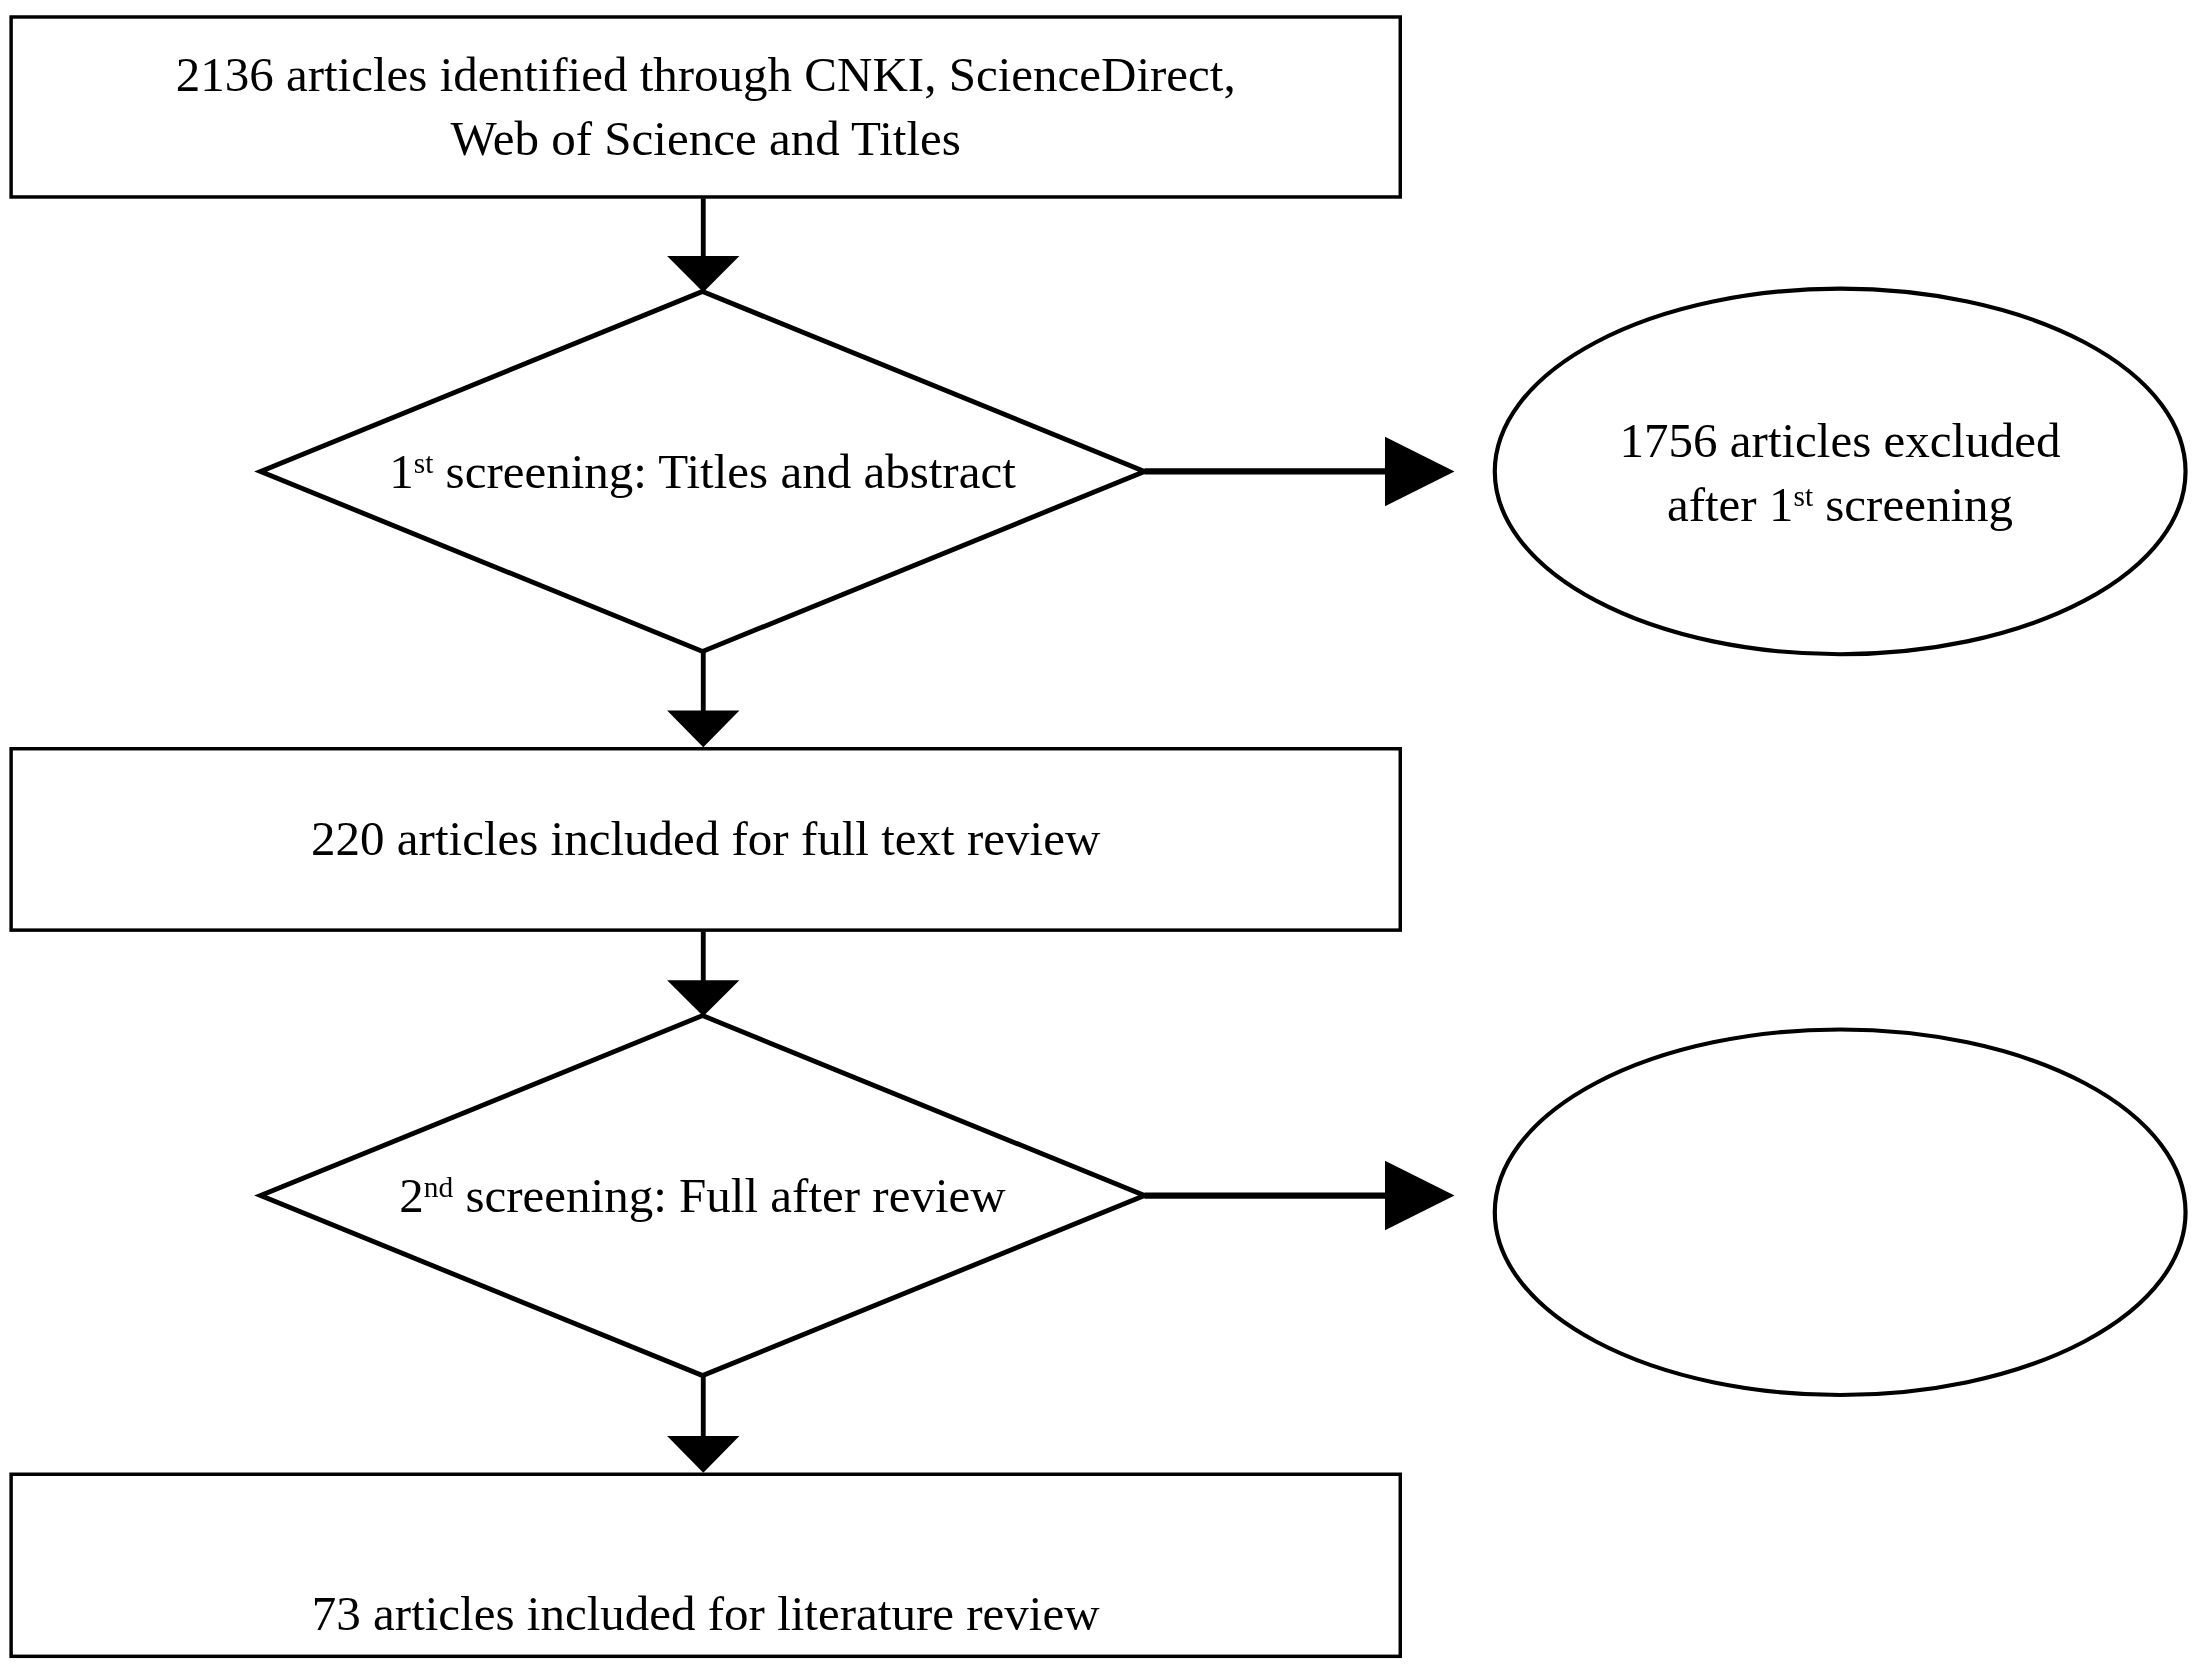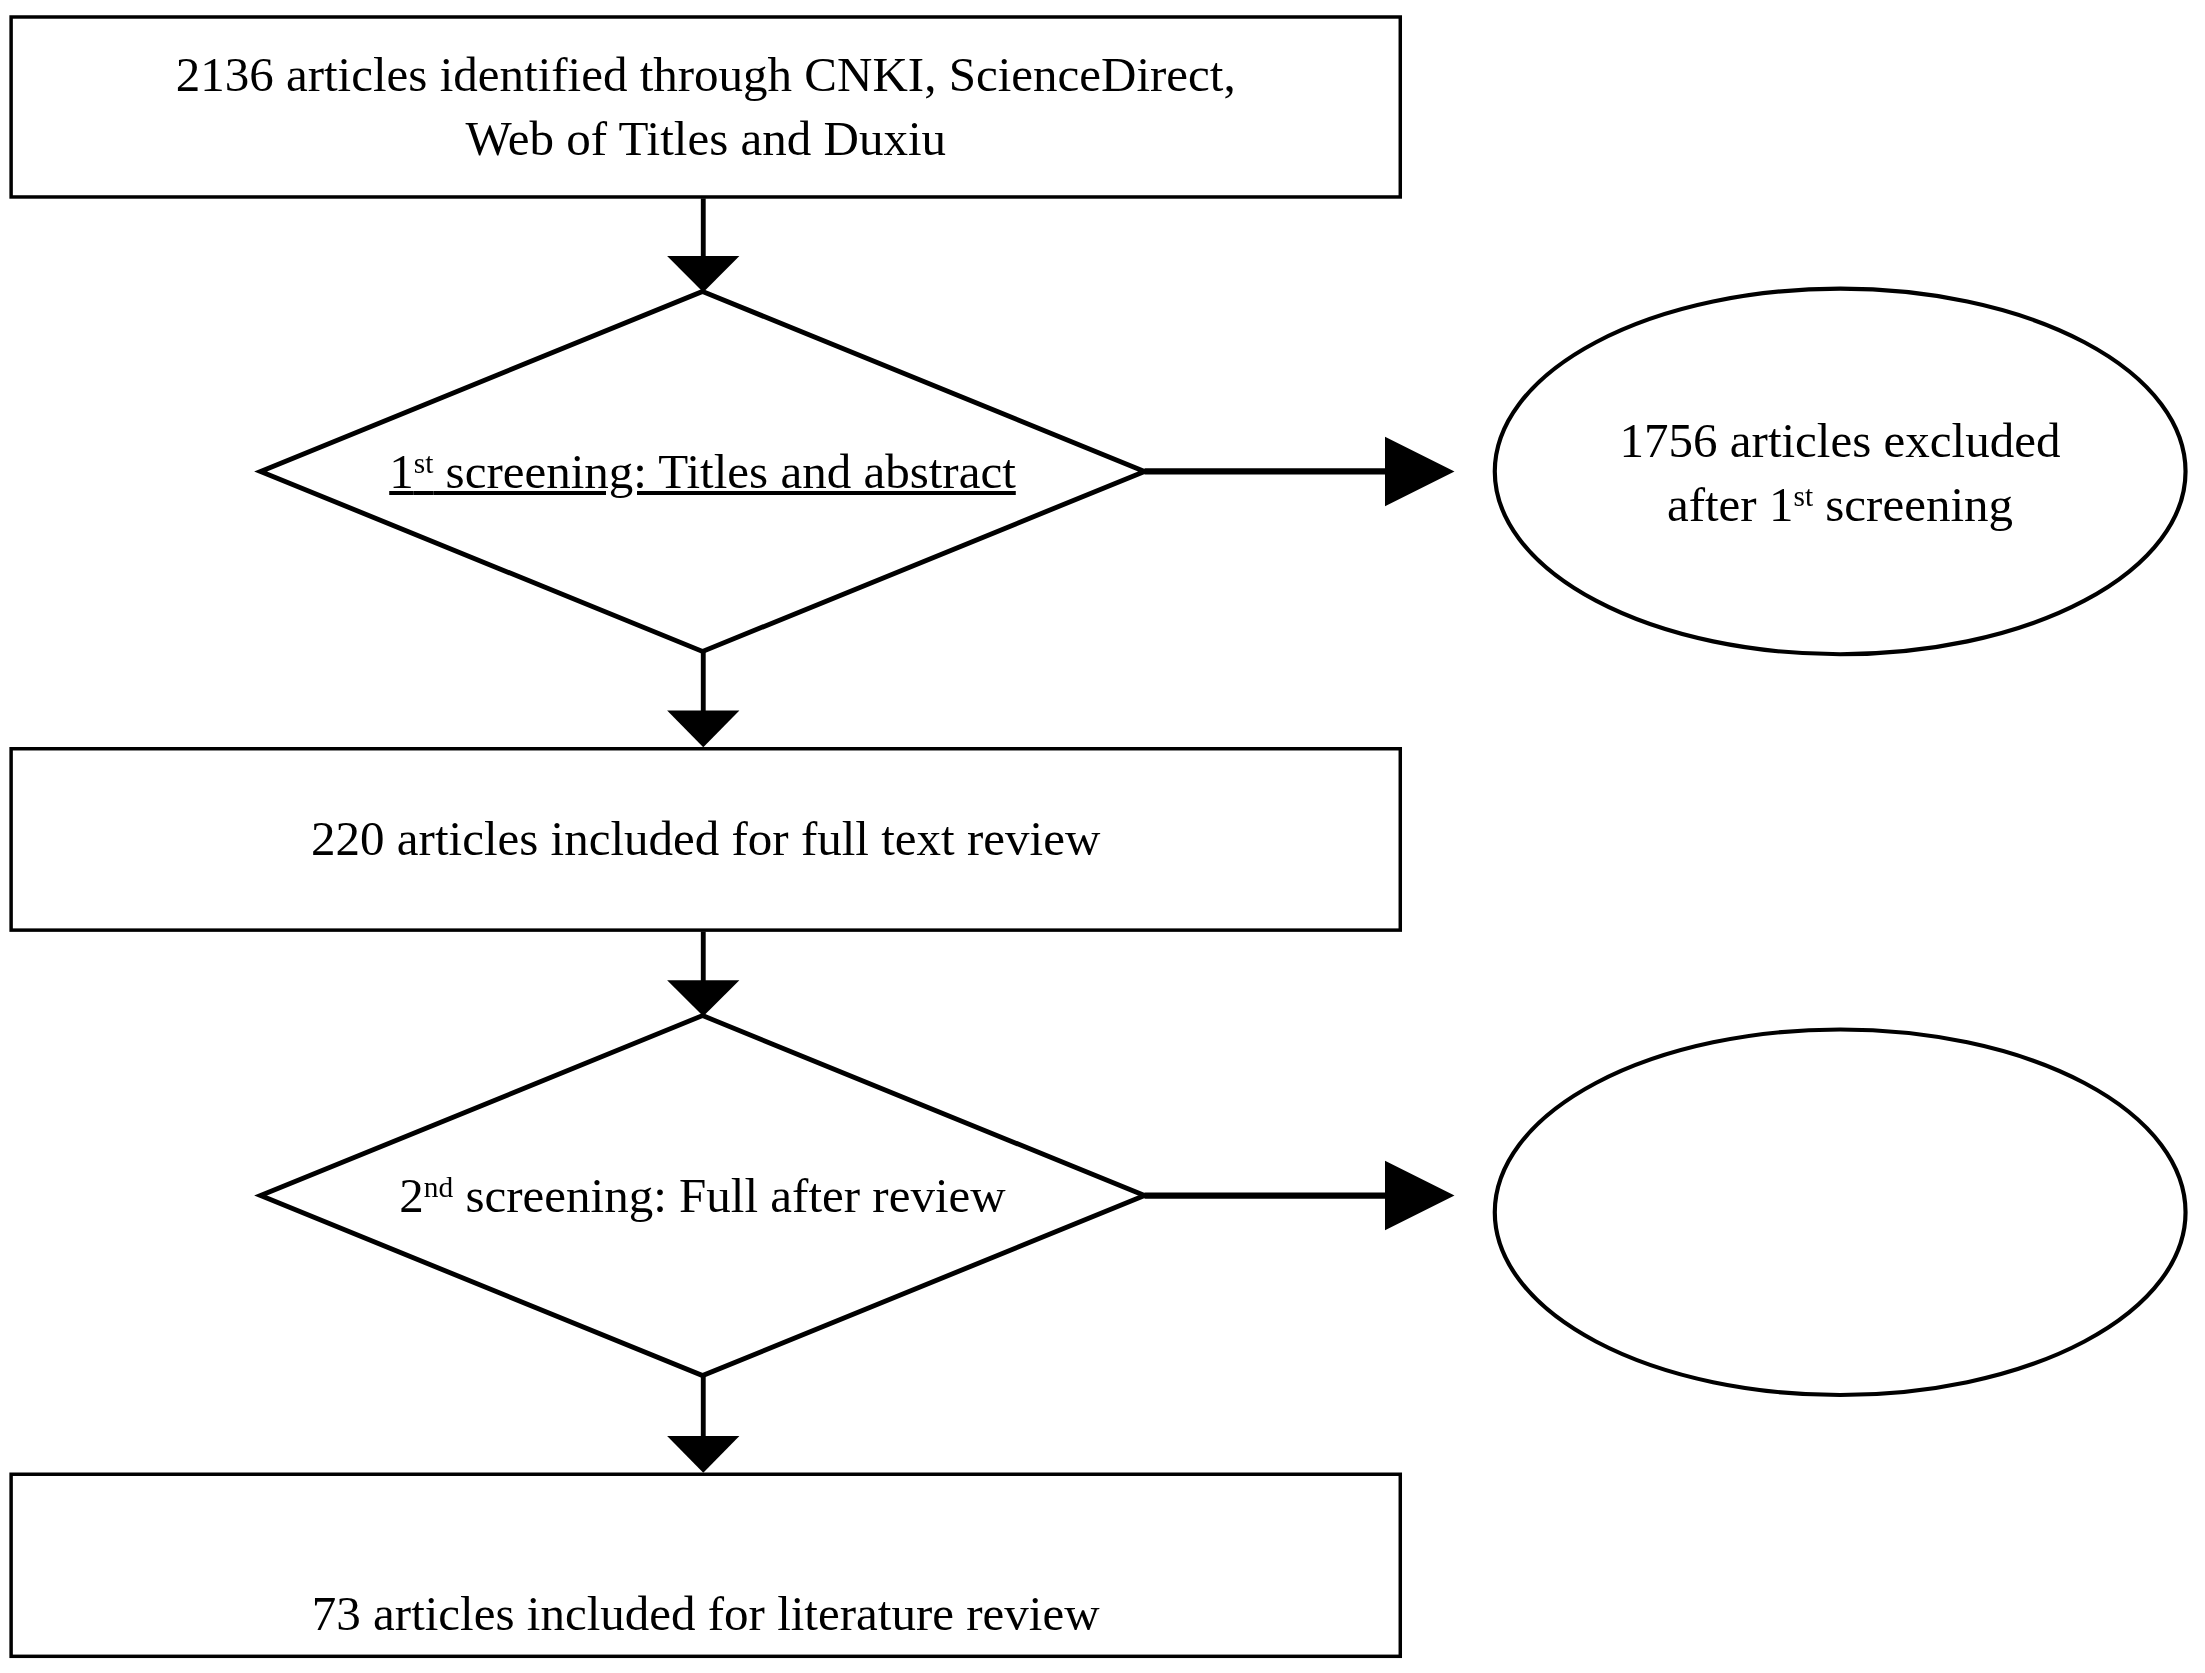--- a/index.html
+++ b/index.html
@@ -47,21 +47,21 @@
   sup {
     font-size: 0.60em;
     line-height: 0;
     vertical-align: 0.52em;
   }
   
   #box-1-label { left: 9.7px;  top: 15.3px;   width: 1392px; height: 183px; }
   #box-2-label { left: 9.7px;  top: 747px; width: 1392px; height: 184px; }
   #box-3-label { left: 9.7px;  top: 1473px; width: 1392px; height: 185px; margin-top: 48px; }
   
-  #diamond-1-label { left: 259px; top: 416px;  width: 887px; height: 111px; text-decoration: underline; }
+  #diamond-1-label { left: 259px; top: 416px;  width: 887px; height: 111px; }
   #diamond-2-label { left: 259px; top: 1140px; width: 887px; height: 111px; }
   
   #ellipse-1-label { left: 1522px; top: 368px;  width: 636px; height: 209px; }
   #ellipse-2-label { left: 1522px; top: 1109px; width: 636px; height: 209px; }
   #box-1-label { align-items: center; }
 </style>
 </head>
 <body>
 
 <div id="flowchart-canvas">
@@ -96,21 +96,21 @@
     <ellipse cx="2648" cy="1744" rx="497" ry="263" fill="#ffffff" stroke="#000000" stroke-width="6"></ellipse>
 
     <line x1="1012" y1="1979" x2="1012" y2="2068" stroke="#000000" stroke-width="7"></line>
     <polygon points="960,2066 1064,2066 1012,2119" fill="#000000"></polygon>
 
     <rect x="16" y="2121" width="1999" height="262" fill="#ffffff" stroke="#000000" stroke-width="5"></rect>
   </svg>
 
   <div class="node-text" id="box-1-label">
     <span class="line">2136 articles identified through CNKI, ScienceDirect,</span>
-    <span class="line">Web of Titles and Duxiu</span>
+    <span class="line">Web of Science and Titles</span>
   </div>
 
   <div class="node-text" id="diamond-1-label">
     <span class="line"><span>1</span><sup>st</sup><span> screening: Titles and abstract</span></span>
   </div>
 
   <div class="node-text" id="ellipse-1-label">
     <span class="line">1756 articles excluded</span>
     <span class="line"><span>after 1</span><sup>st</sup><span> screening</span></span>
   </div>

